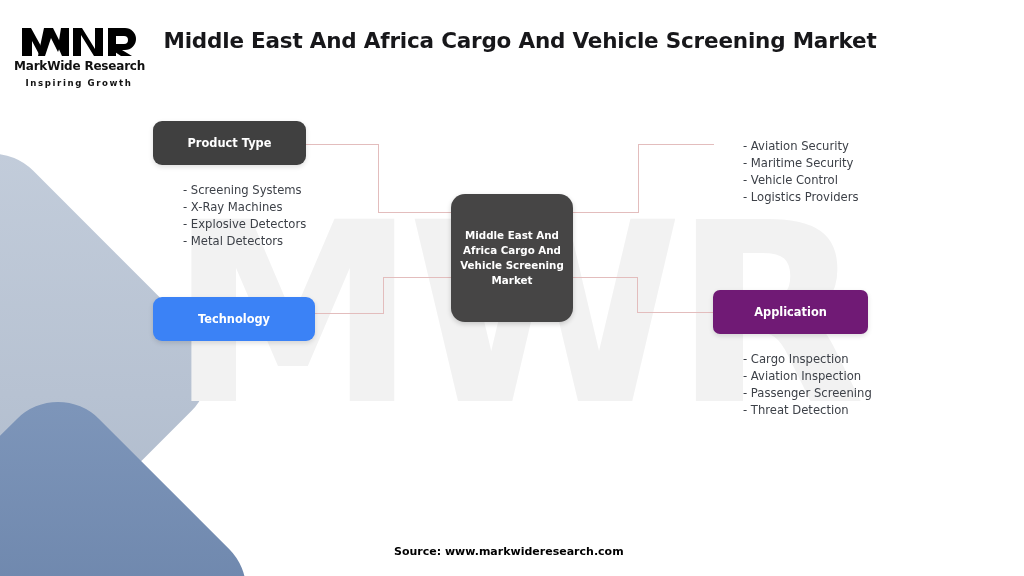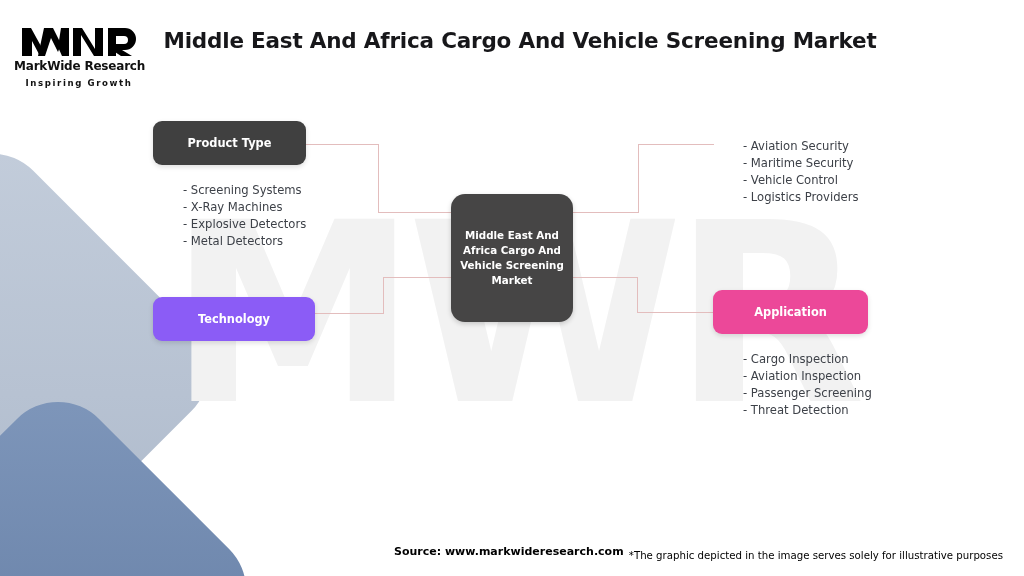--- a/index.html
+++ b/index.html
@@ -255,29 +255,28 @@
   <div class="cat" id="cat-enduser">
     <ul class="cat-list">
       <li>- Aviation Security</li>
       <li>- Maritime Security</li>
       <li>- Vehicle Control</li>
       <li>- Logistics Providers</li>
     </ul>
   </div>
 
   <div class="cat" id="cat-technology">
-    <div class="cat-box" style="background:#8b5cf6;">Technology</div>
+    <div class="cat-box" style="background:#3b82f6;">Technology</div>
   </div>
 
   <div class="cat" id="cat-application">
-    <div class="cat-box" style="background:#ec4899;">Application</div>
+    <div class="cat-box" style="background:#701a75;border-radius:7px;">Application</div>
     <ul class="cat-list">
       <li>- Cargo Inspection</li>
       <li>- Aviation Inspection</li>
       <li>- Passenger Screening</li>
       <li>- Threat Detection</li>
     </ul>
   </div>
 
   <div class="footer-source">Source: www.markwideresearch.com</div>
-  <div class="footer-note">*The graphic depicted in the image serves solely for illustrative purposes</div>
 
 </div>
 
 </body></html>

